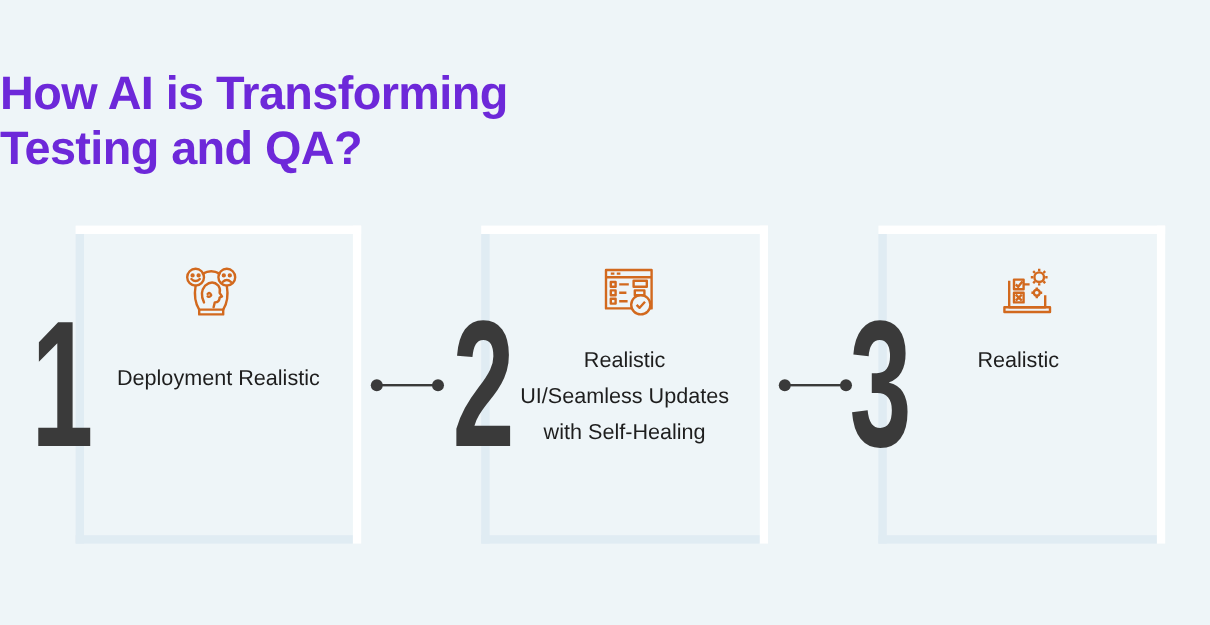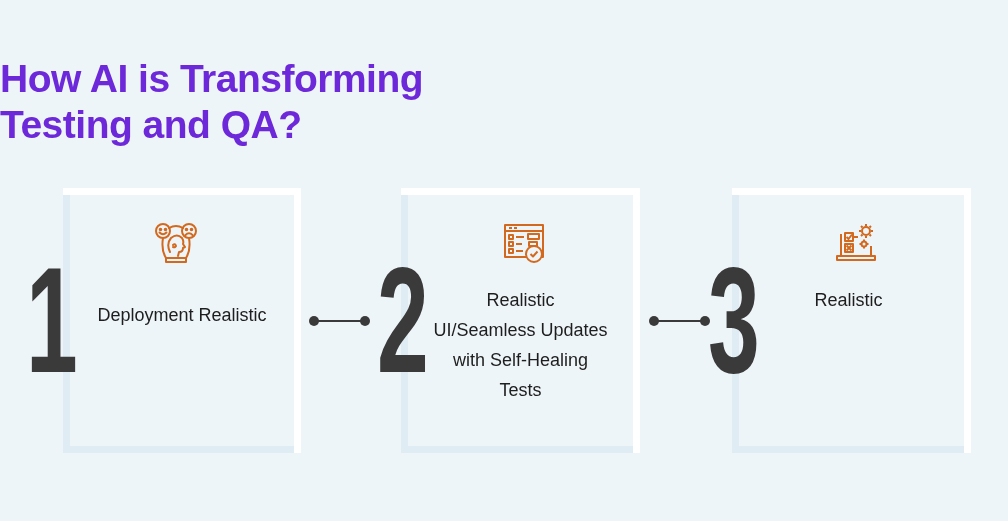--- a/index.html
+++ b/index.html
@@ -169,21 +169,20 @@
       <rect x="26" y="12" width="11" height="5"></rect>
       <rect x="27" y="20" width="8" height="4"></rect>
       <circle cx="32" cy="32" r="8" fill="#eef5f8"></circle>
       <path d="M28.5 32 L31 34.5 L35.5 29.5"></path>
     </svg>
   </div>
   <div class="text" style="top:97px;">
     <span>Realistic</span>
     <span>UI/Seamless Updates</span>
     <span>with Self-Healing</span>
-    <span>Tests</span>
   </div>
 </div>
 
 <div class="card" style="left:732px; width:239px;">
   <div class="frame"></div>
   <div class="inner"></div>
   <div class="icon" style="left:103px;">
     <svg viewBox="0 0 44 42" fill="none" stroke="#d2691e" stroke-width="2" stroke-linejoin="round">
 
       <path d="M6 12 L6 34 L36 34 L36 24"></path>

